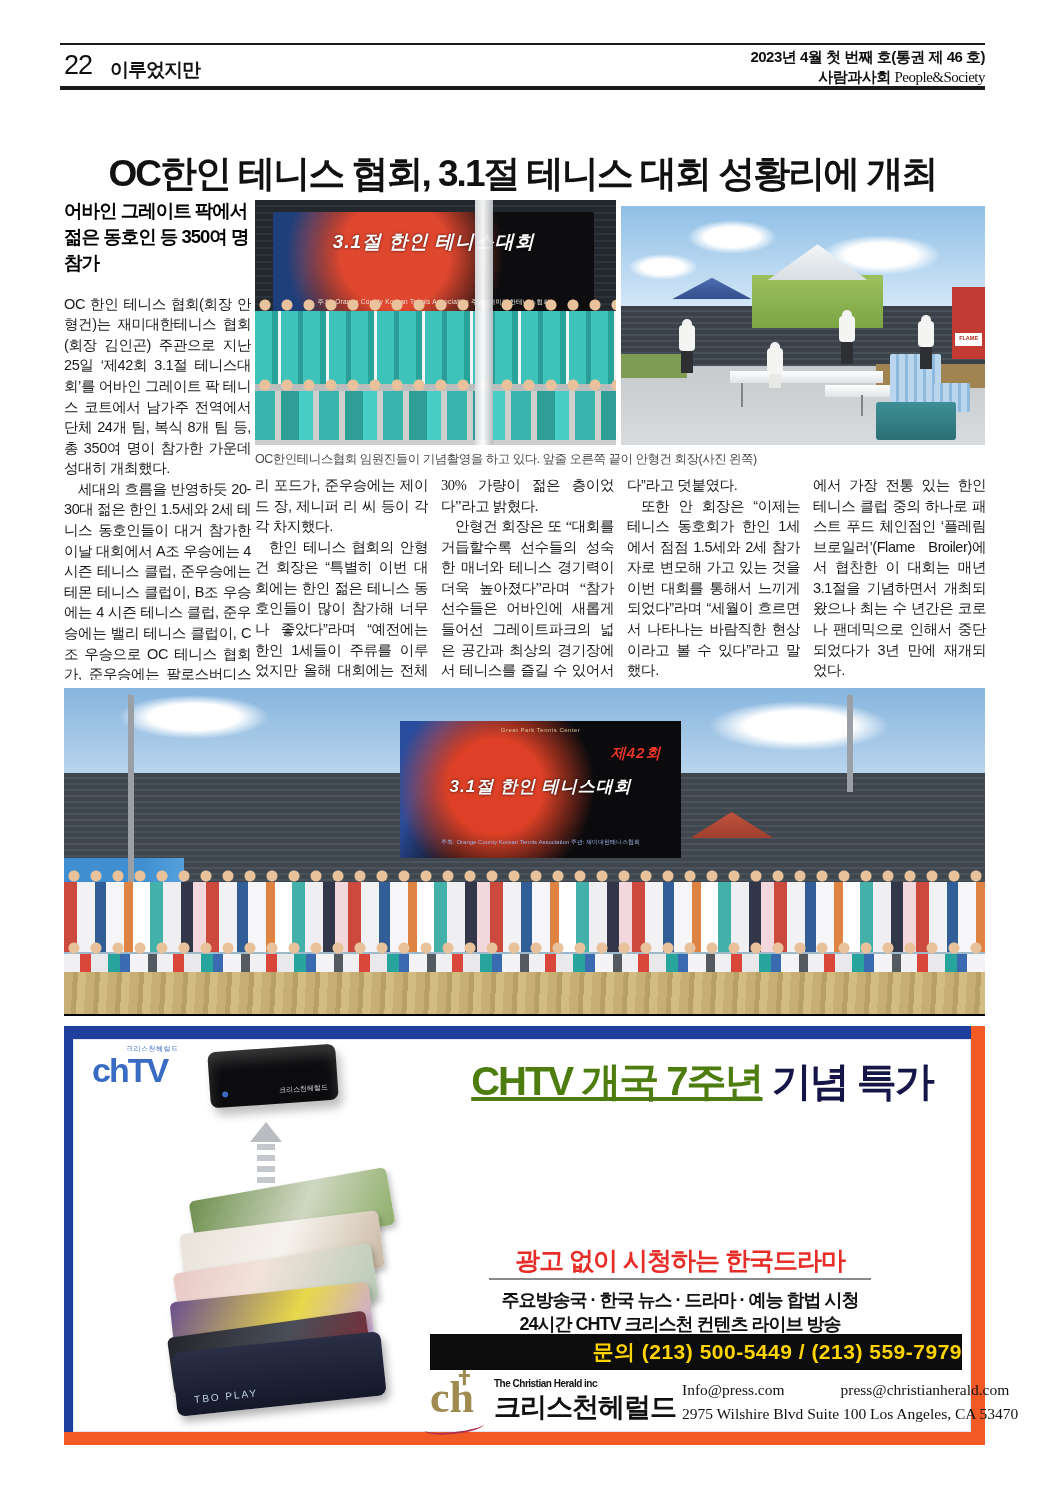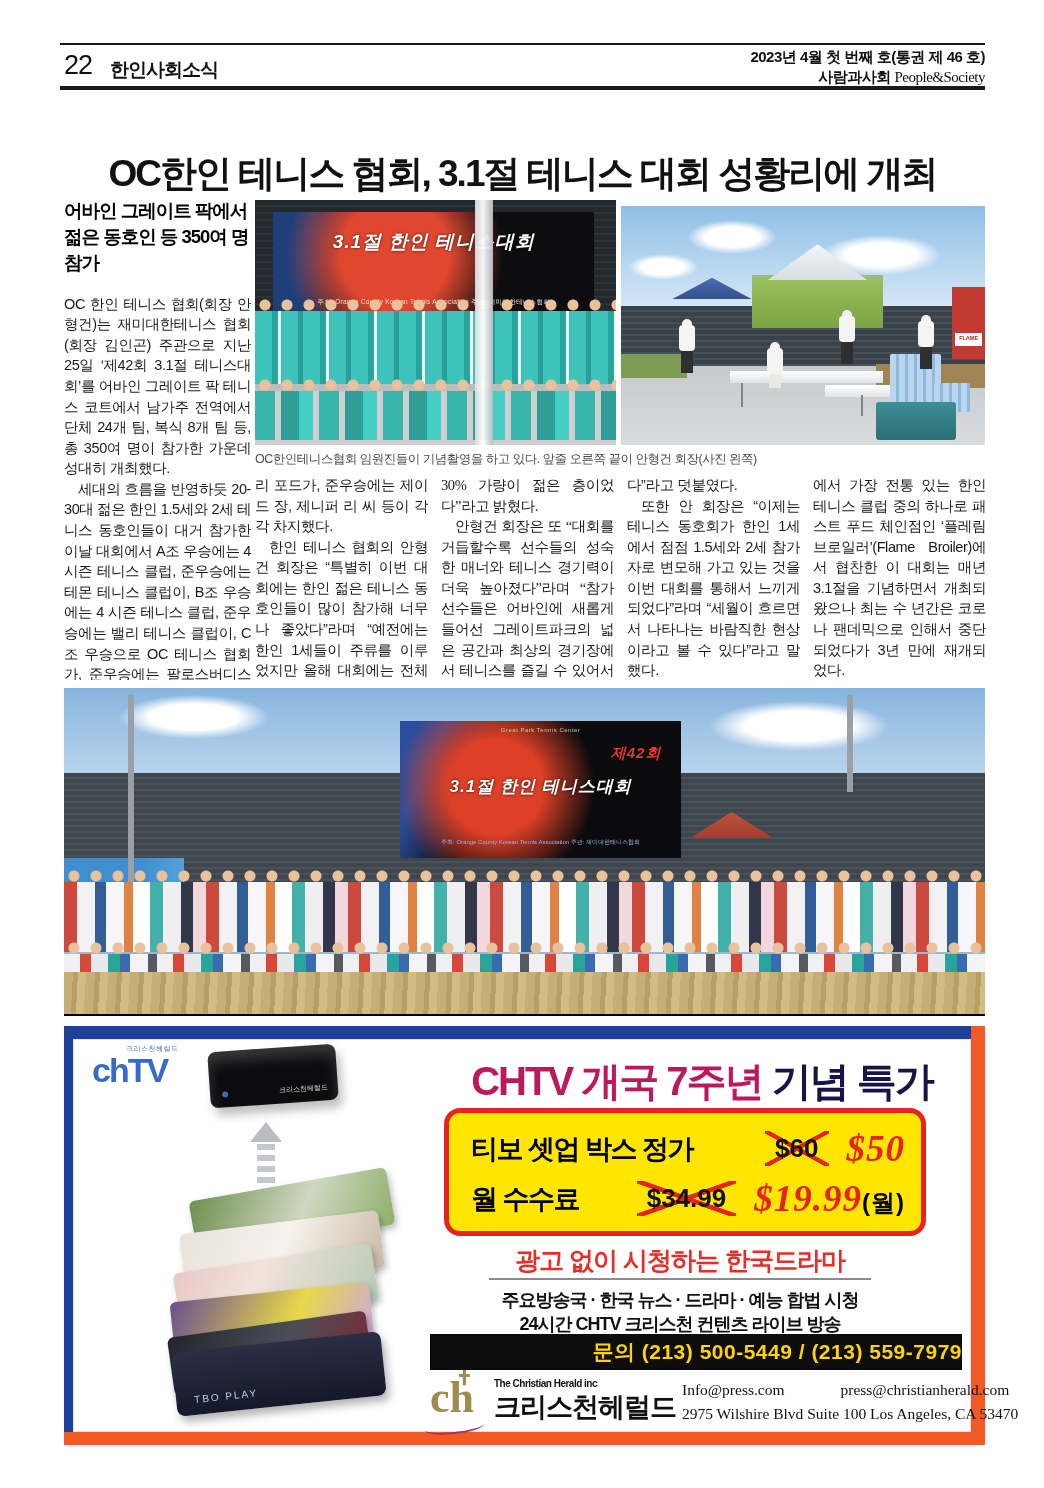--- a/index.html
+++ b/index.html
@@ -155,21 +155,21 @@
 
   .poster { position:absolute; width:200px; height:58px; border-radius:6px;
             box-shadow:2px 4px 6px rgba(0,0,0,.25); }
   .tbo-box { position:absolute; left:110px; top:316px; width:210px; height:64px; border-radius:8px;
       background:linear-gradient(#2a2f45,#141829); transform:rotate(-6deg);
       box-shadow:3px 6px 8px rgba(0,0,0,.3); }
   .tbo-label { position:absolute; left:18px; bottom:10px; color:#bfd2ea; font-size:10px; letter-spacing:2px; }
 
   .ad-headline { position:absolute; left:368px; top:28px; width:540px; text-align:center;
       font-size:40px; font-weight:800; letter-spacing:-2px; white-space:nowrap; }
-  .ad-headline .accent { color:#be185d; }
+  .ad-headline .accent { color:#4d7c0f;text-decoration:underline; }
   .ad-headline .rest { color:#151547; }
 
   .price-box { position:absolute; left:380px; top:82px; width:472px; height:118px; background:#ffe600;
       border:5px solid #e8231f; border-radius:16px; }
   .price-row { position:absolute; left:22px; right:16px; display:flex; align-items:center; }
   .price-row.r1 { top:14px; }
   .price-row.r2 { top:64px; }
   .price-label { font-size:27px; font-weight:800; letter-spacing:-1.5px; color:#000; }
   .price-old { font-size:26px; font-weight:700; color:#111; margin-left:auto; padding:2px 10px; position:relative; }
   .xout { background:
@@ -202,21 +202,21 @@
       font-size:15.5px; line-height:1.55; white-space:nowrap; }
   .herald-contact .gap { display:inline-block; width:56px; }
 </style>
 </head>
 <body>
 
 <div class="page">
 
   <div class="rule-top"></div>
   <div class="page-num">22</div>
-  <div class="section-name">한인사회소식</div>
+  <div class="section-name">이루었지만</div>
   <div class="issue-block">
     <div class="issue-line1">2023년 4월 첫 번째 호(통권 제 46 호)</div>
     <div class="issue-line2">
       <span>사람과사회</span>
       <span class="issue-en">People&amp;Society</span>
     </div>
   </div>
   <div class="rule-thick"></div>
 
   <h1 class="headline">OC한인 테니스 협회, 3.1절 테니스 대회 성황리에 개최</h1>
@@ -364,32 +364,20 @@
     <div class="poster" style="left:108px; top:266px; transform:rotate(-6deg); background:linear-gradient(120deg,#6a4f8f,#e8d84a 60%,#caa7e0);"></div>
     <div class="poster" style="left:106px; top:298px; transform:rotate(-8deg); background:linear-gradient(120deg,#23252b,#4a4e58 55%,#7c2a33);"></div>
     <div class="tbo-box">
       <span class="tbo-label">TBO PLAY</span>
     </div>
 
     <div class="ad-headline">
       <span class="accent">CHTV 개국 7주년</span><span class="rest"> 기념 특가</span>
     </div>
 
-    <div class="price-box">
-      <div class="price-row r1">
-        <span class="price-label">티보 셋업 박스 정가</span>
-        <span class="price-old xout">$60</span>
-        <span class="price-new">$50</span>
-      </div>
-      <div class="price-row r2">
-        <span class="price-label">월 수수료</span>
-        <span class="price-old xout">$34.99</span>
-        <span class="price-new"><span>$19.99</span><span class="price-unit">(월)</span></span>
-      </div>
-    </div>
 
     <div class="tagline">광고 없이 시청하는 한국드라마</div>
     <div class="tagline-rule"></div>
     <div class="desc1">주요방송국 · 한국 뉴스 · 드라마 · 예능 합법 시청</div>
     <div class="desc2">24시간 CHTV 크리스천 컨텐츠 라이브 방송</div>
 
     <div class="contact-bar">
       <span>문의 (213) 500-5449 / (213) 559-7979</span>
     </div>
 

